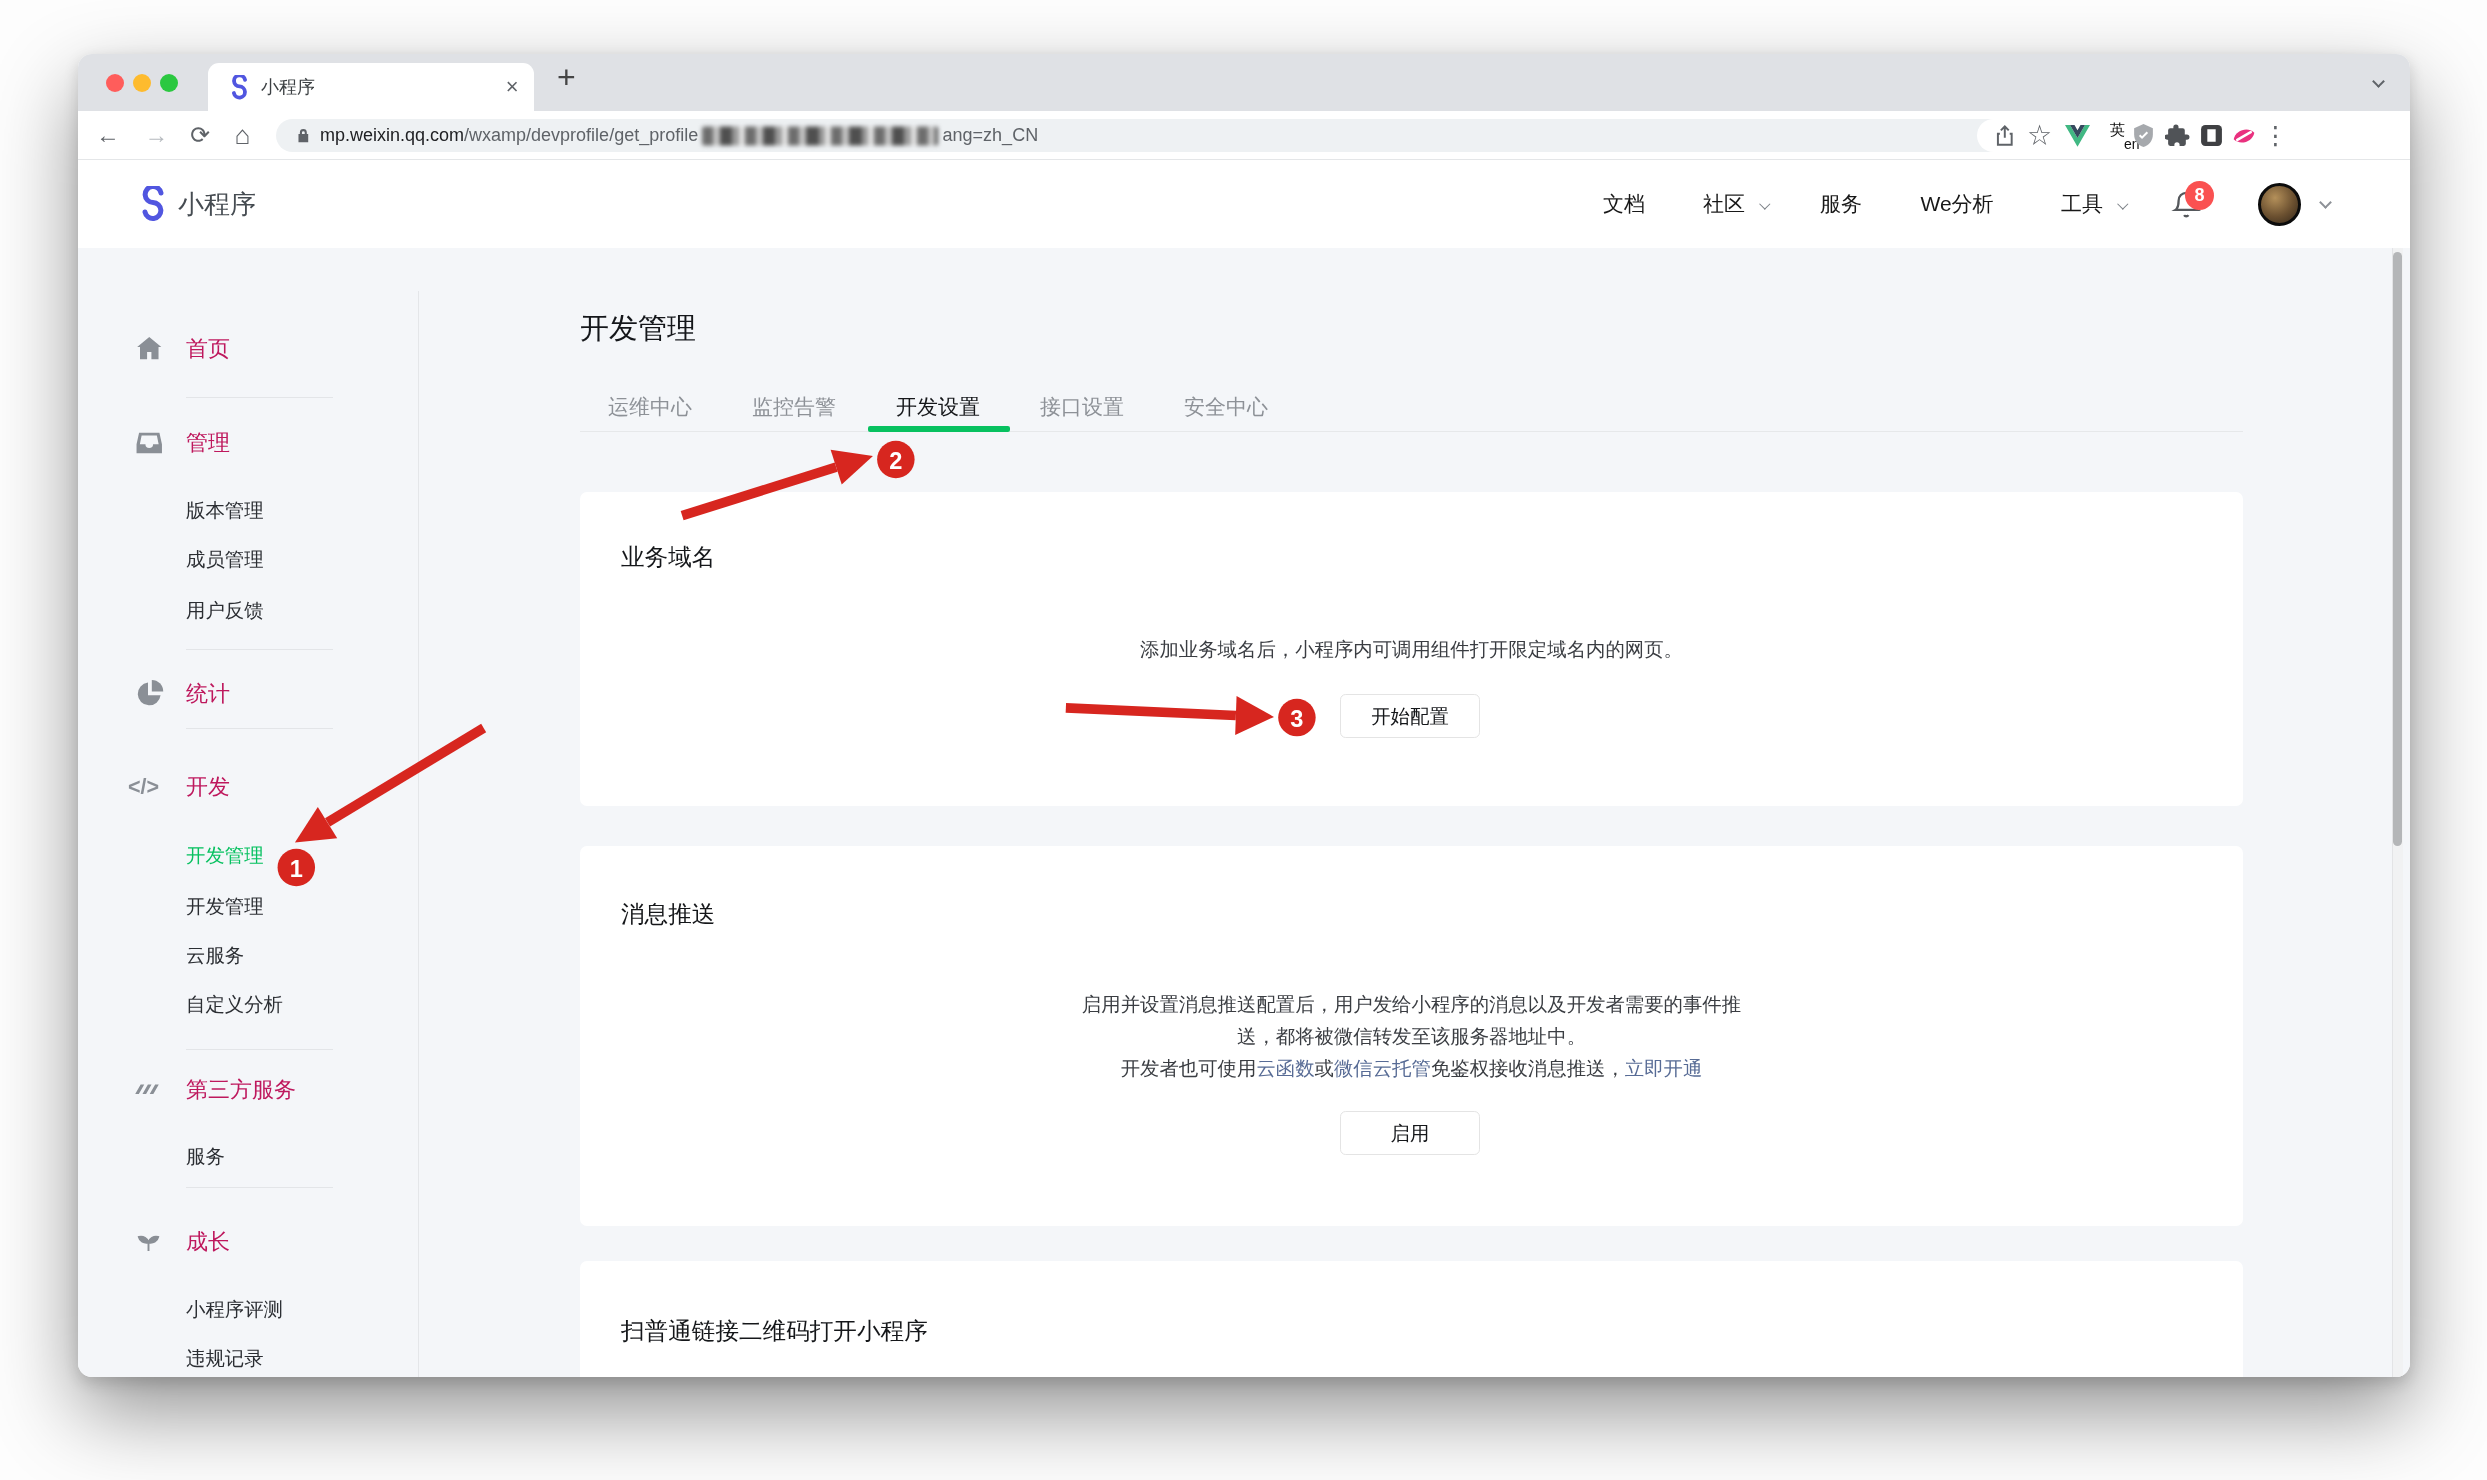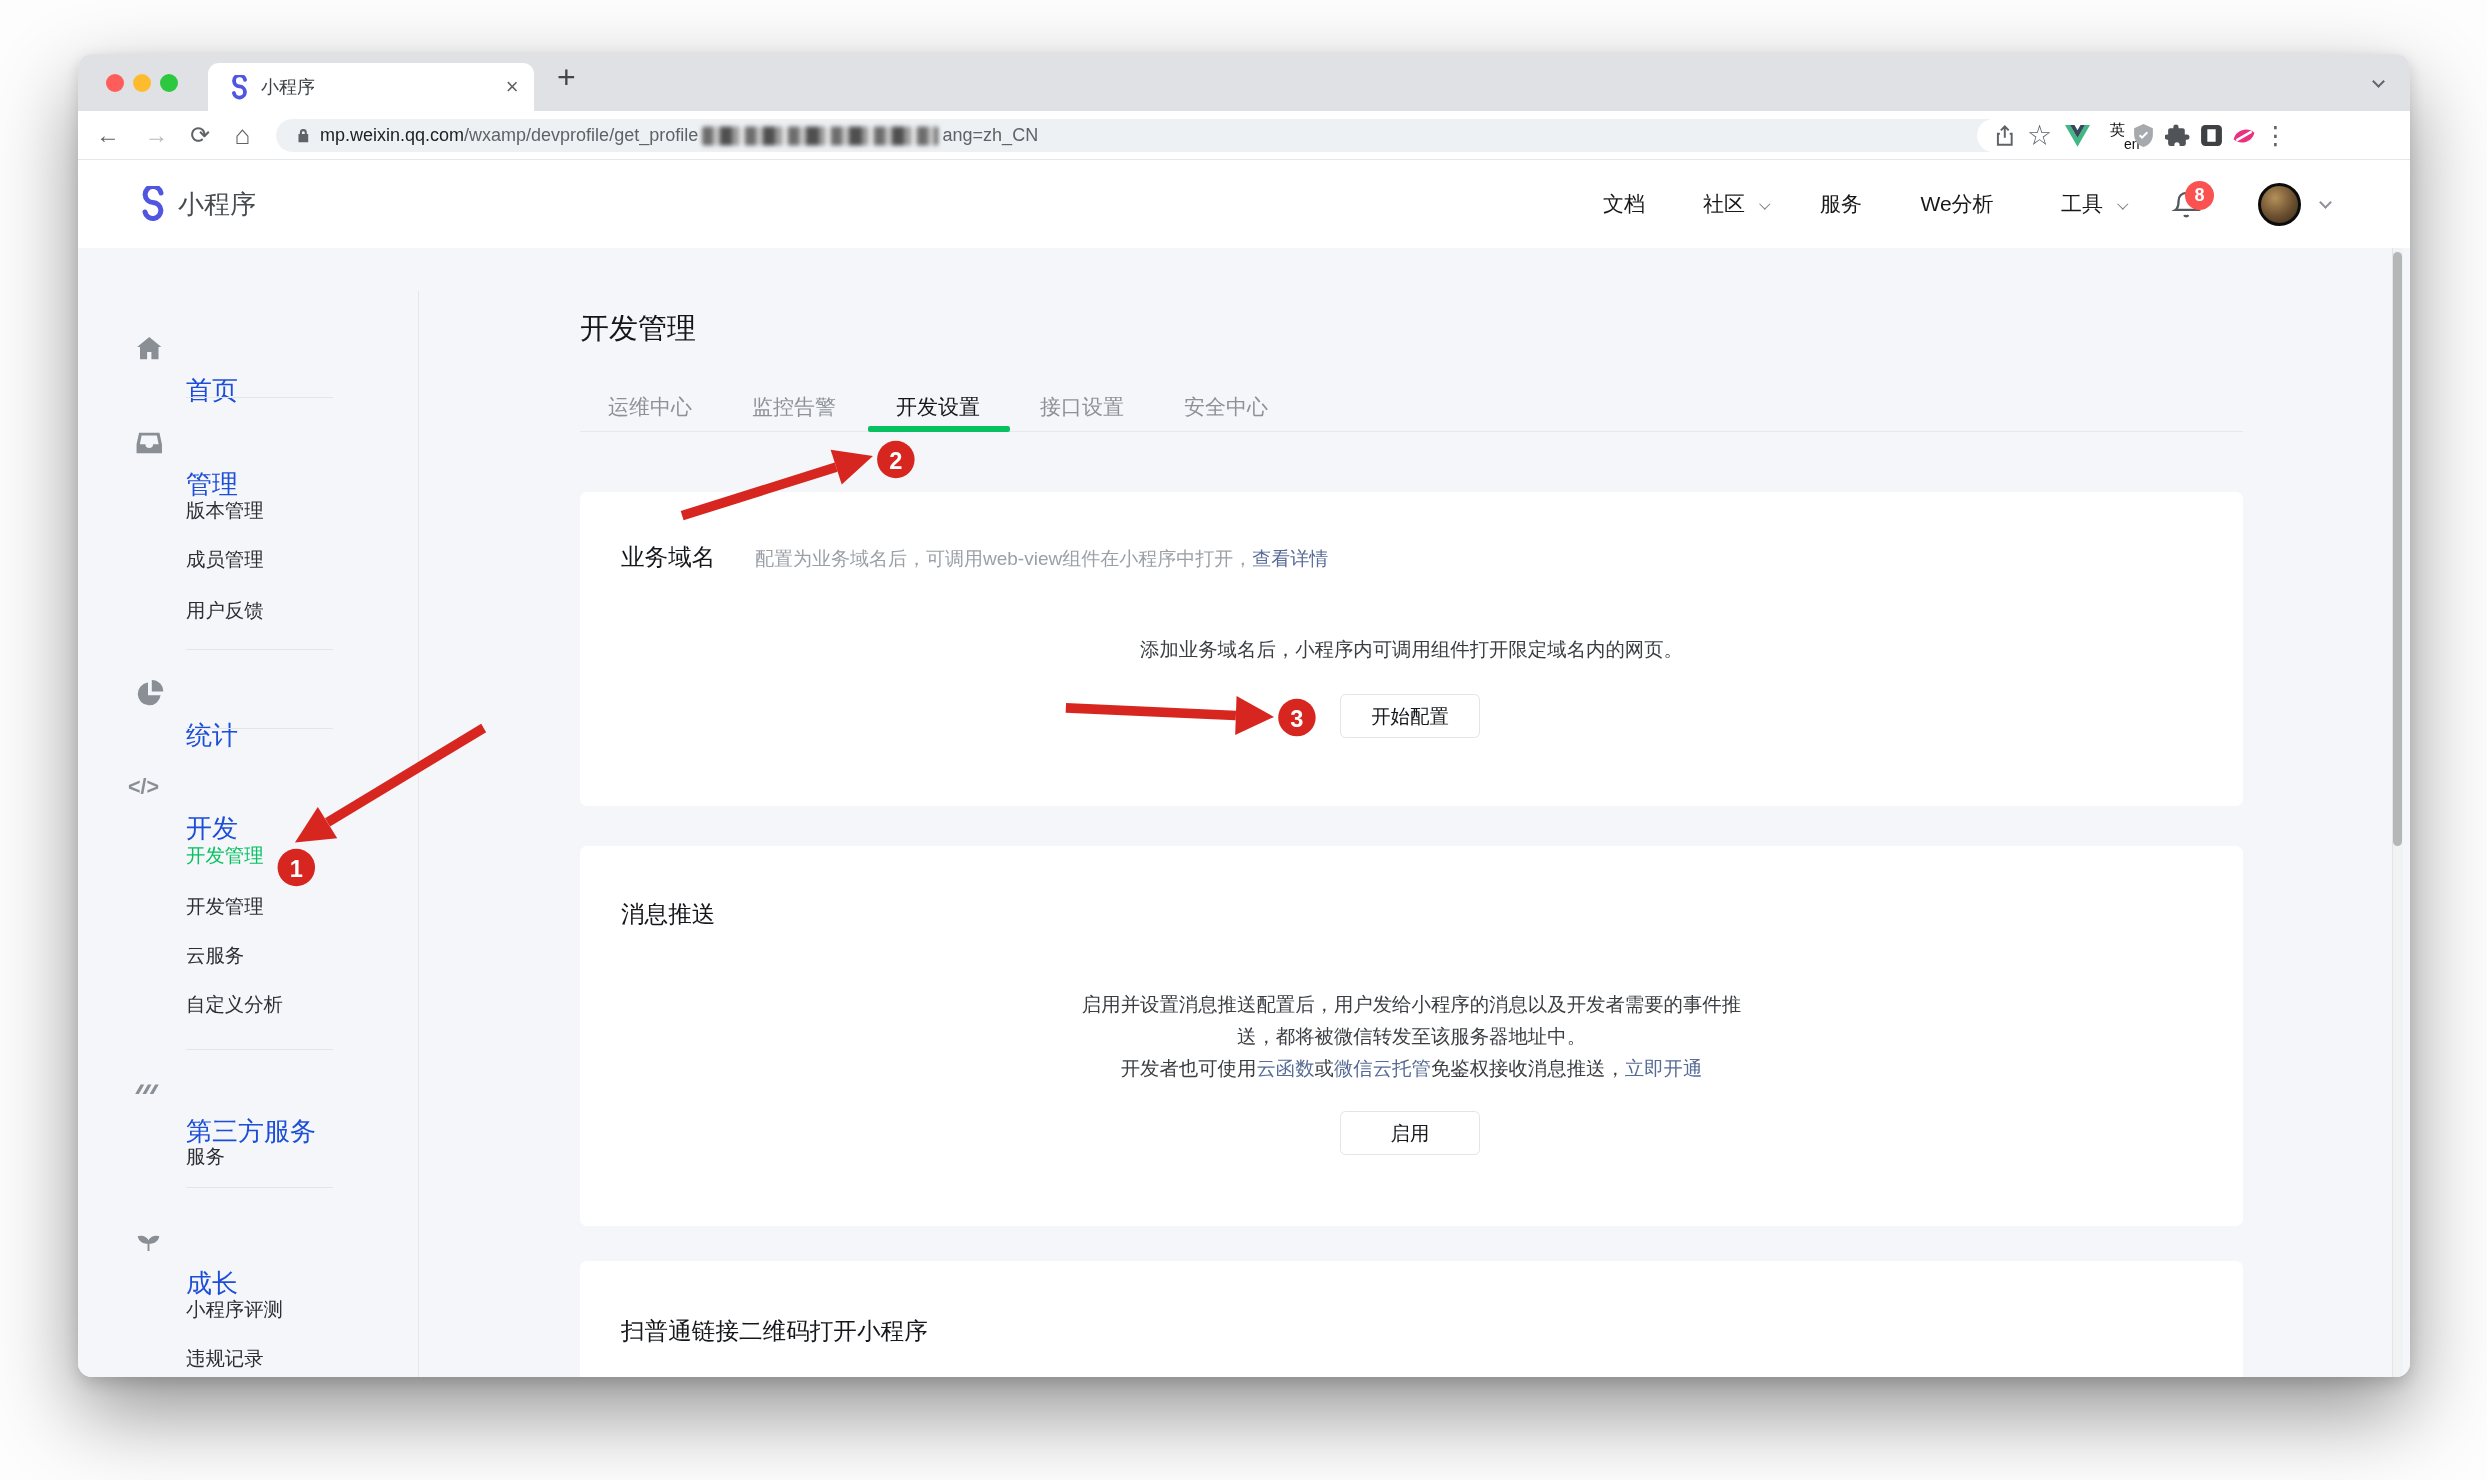--- a/index.html
+++ b/index.html
@@ -32,21 +32,21 @@
   .siteheader { position:absolute; left:0; top:106px; width:2332px; height:87px; background:#fff; }
   .brand { position:absolute; left:100px; top:50%; transform:translateY(-50%); font-size:26px; color:#464c52; }
   .topnav { position:absolute; top:44px; font-size:21px; color:#181818; white-space:nowrap; cursor:pointer; }
   .badge8 { position:absolute; left:2107px; top:21px; width:29px; height:29px; border-radius:50%; background:#fa5151; color:#fff;
     font-size:18px; font-weight:bold; display:flex; align-items:center; justify-content:center; }
   .avatar { position:absolute; left:2180px; top:23px; width:43px; height:43px; border-radius:50%; border:3.5px solid #0c0c0c;
     background:radial-gradient(circle at 38% 32%, #b4905a, #6b5030 55%, #33271a); }
   
   .page { position:absolute; left:0; top:194px; width:2332px; height:1130px; background:#f4f6f9; overflow:hidden; }
   .vdiv { position:absolute; left:340px; top:43px; bottom:0; width:0.7px; background:#e4e6e9; }
-  .sgroup { font-size:26px; color:#1d4ed8; white-space:nowrap; cursor:pointer;margin-top:41px; }
+  .sgroup { font-size:22px; color:#be185d; white-space:nowrap; cursor:pointer; }
   .sitem { font-size:19.4px; color:#2b2e33; white-space:nowrap; cursor:pointer; }
   .sdiv { position:absolute; left:108px; width:147px; height:0.7px; background:#e3e5e8; }
   .sicon { position:absolute; left:56px; width:30.5px; height:30.5px; color:#8a8f96; }
   .pagetitle { position:absolute; left:502px; top:81px; font-size:29px; font-weight:500; color:#14161a; white-space:nowrap; }
   .tabsrow { position:absolute; left:530px; top:136px; height:46px; display:flex; align-items:center; gap:61px; }
   .ptab { font-size:21px; color:#8d9197; width:83px; text-align:center; cursor:pointer; white-space:nowrap; }
   .ptab.active { color:#15171a; font-weight:500; }
   .tabline { position:absolute; left:502px; top:183px; width:1663px; height:1.4px; background:#e6e8ea; }
   .greenbar { position:absolute; left:790px; top:178px; width:142px; height:5.6px; border-radius:2.1px; background:#07c160; }
   .card { position:absolute; left:502px; width:1663px; background:#fff; border-radius:7px; }
@@ -238,23 +238,20 @@
         <span class="ptab">监控告警</span>
         <span class="ptab active">开发设置</span>
         <span class="ptab">接口设置</span>
         <span class="ptab">安全中心</span>
       </div>
       <div class="tabline"></div>
       <div class="greenbar"></div>
 
       <div class="card" style="top:244px;height:314px;"></div>
       <span class="cardh vc" style="top:309px;">业务域名</span>
-      <span class="carddesc vc" style="top:311px;">
-        <span>配置为业务域名后，可调用web-view组件在小程序中打开，</span><span class="wxlink">查看详情</span>
-      </span>
       <div class="cardbody vc" style="top:401px;">添加业务域名后，小程序内可调用组件打开限定域名内的网页。</div>
       <div class="wxbtn" style="top:446px;">开始配置</div>
 
       <div class="card" style="top:598px;height:380px;"></div>
       <span class="cardh vc" style="top:666px;">消息推送</span>
       <div class="cardbody vc" style="top:788px;">
         <span>启用并设置消息推送配置后，用户发给小程序的消息以及开发者需要的事件推</span><br>
         <span>送，都将被微信转发至该服务器地址中。</span><br>
         <span>开发者也可使用</span><span class="wxlink">云函数</span><span>或</span><span class="wxlink">微信云托管</span><span>免鉴权接收消息推送，</span><span class="wxlink">立即开通</span>
       </div>

